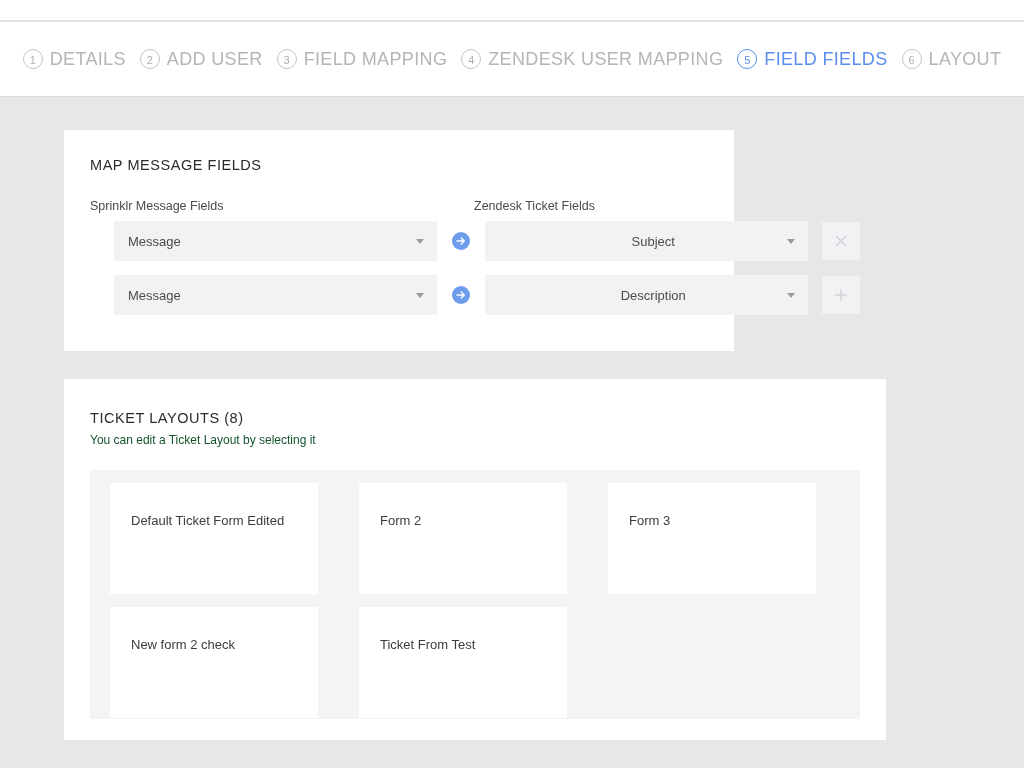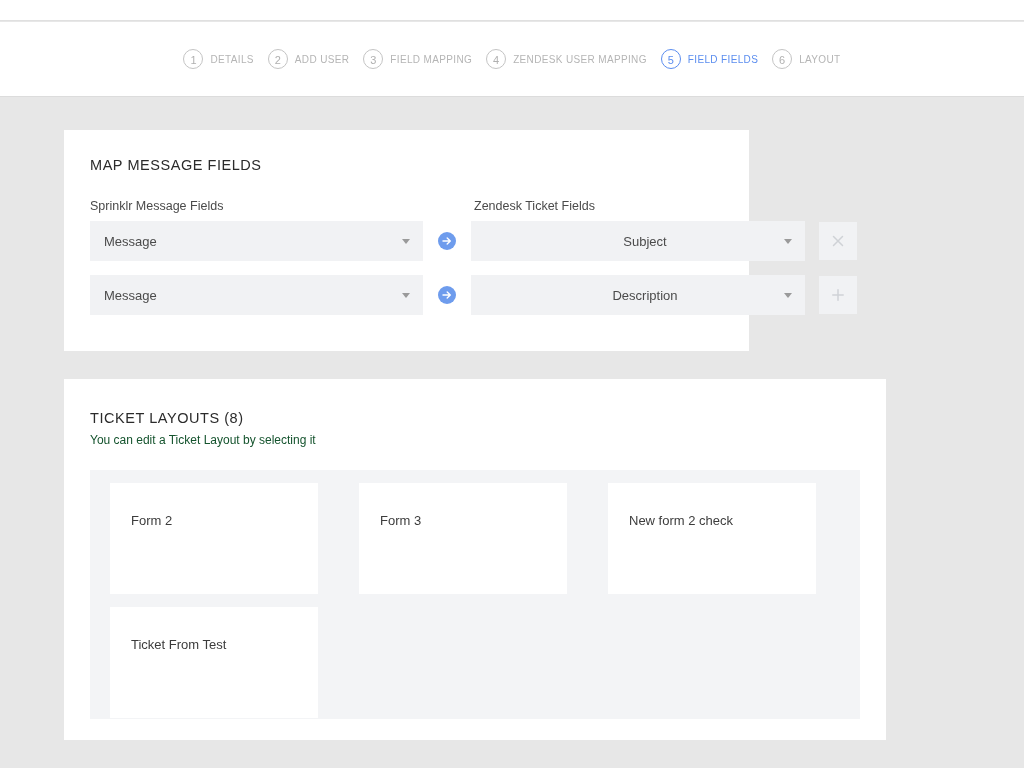--- a/index.html
+++ b/index.html
@@ -53,21 +53,21 @@
     border: 1px solid #c4c4c4;
     color: #b0b0b0;
     font-size: 11px;
     line-height: 20px;
     text-align: center;
     box-sizing: border-box;
     margin-right: 7px;
     letter-spacing: 0;
   }
   .step-label {
-    font-size: 10px;
+    font-size: 18px;
     color: #b5b5b5;
     letter-spacing: 0.35px;
     white-space: nowrap;
     text-align: center;
   }
   .step.active .step-circle {
     border-color: #5b8def;
     color: #5b8def;
   }
   .step.active .step-label {
@@ -77,21 +77,20 @@
   
   .card {
     position: absolute;
     background: #ffffff;
   }
   #map-fields-card {
     left: 64px;
     top: 130px;
     width: 670px;
     height: 221px;
-    padding-left: 15px;
   }
   #ticket-layouts-card {
     left: 64px;
     top: 379px;
     width: 822px;
     height: 361px;
   }
 
   .section-title {
     position: absolute;
@@ -134,21 +133,21 @@
 
   .select {
     position: relative;
     height: 40px;
     background: #f1f2f4;
     box-sizing: border-box;
     display: flex;
     align-items: center;
     cursor: pointer;
   }
-  .select-left  { width: 333px; }
+  .select-left  { width: 333px; margin-left: 24px; }
   .select-right { width: 334px; justify-content: center; }
   .select-value {
     font-size: 13px;
     color: #4b4b4b;
     padding-left: 14px;
   }
   .caret {
     position: absolute;
     right: 13px;
     top: 50%;
@@ -314,20 +313,23 @@
 </div>
 
 <div class="card" id="ticket-layouts-card">
 
   <div class="section-title" id="layouts-title">TICKET LAYOUTS (8)</div>
   <div class="section-sub">You can edit a Ticket Layout by selecting it</div>
 
   <div class="layouts-panel">
     <div class="layout-grid">
 
+      <div class="layout-card">
+        <div class="layout-card-title">Default Ticket Form Edited</div>
+      </div>
 
       <div class="layout-card">
         <div class="layout-card-title">Form 2</div>
       </div>
 
       <div class="layout-card">
         <div class="layout-card-title">Form 3</div>
       </div>
 
       <div class="layout-card">

